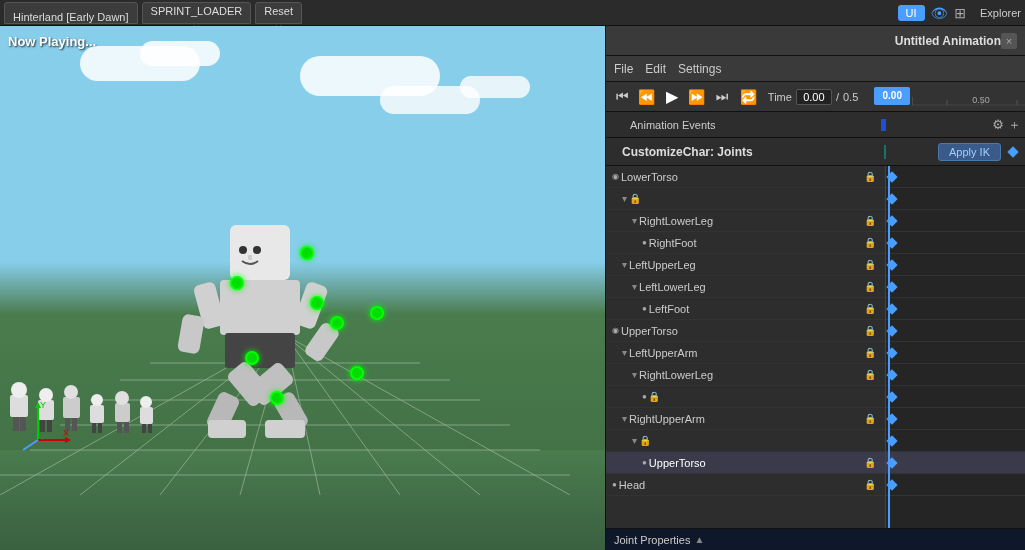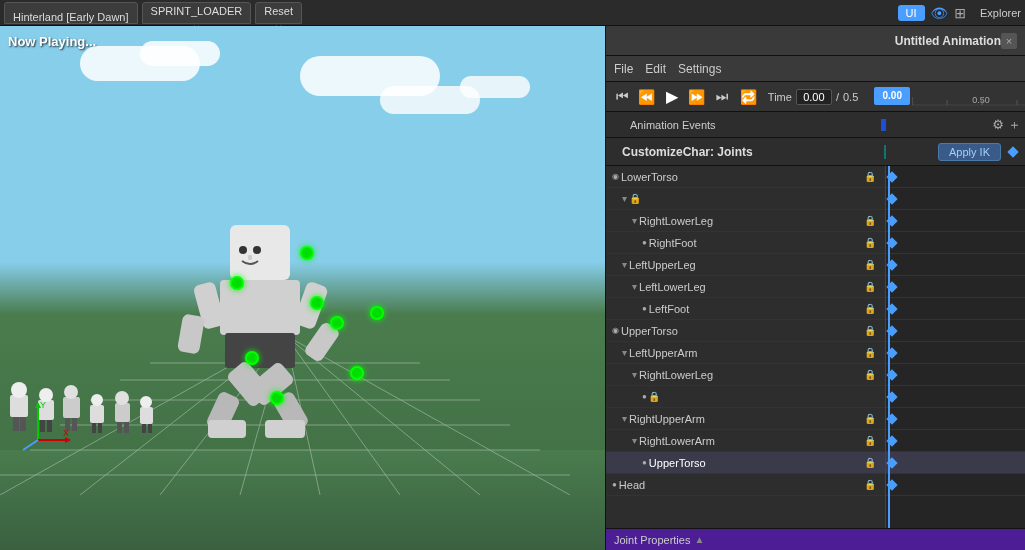--- a/index.html
+++ b/index.html
@@ -346,21 +346,21 @@
       bottom: 0;
       width: 2px;
       background: #4a9eff;
       left: 2px;
       z-index: 10;
     }
 
     
     .bottom-bar {
       height: 22px;
-      background: #4c1d95;
+      background: #0f172a;
       border-top: 1px solid #111;
       display: flex;
       align-items: center;
       padding: 0 8px;
       gap: 4px;
     }
     .bottom-bar-label {
       color: #ccc;
       font-size: 11px;
     }
@@ -699,21 +699,20 @@
           <div class="joint-row-inner" style="padding-left:16px;">
             <span class="expand-icon">▾</span>
             <span class="joint-name">RightUpperArm</span>
             <span class="lock-icon">🔒</span>
           </div>
         </div>
 
         <div class="joint-row">
           <div class="joint-row-inner" style="padding-left:26px;">
             <span class="expand-icon">▾</span>
-            <span class="joint-name">RightLowerArm</span>
             <span class="lock-icon">🔒</span>
           </div>
         </div>
 
         <div class="joint-row" style="background:#3a3a4a;">
           <div class="joint-row-inner" style="padding-left:36px;">
             <span class="circle-icon">●</span>
             <span class="joint-name" style="color:#fff;">UpperTorso</span>
             <span class="lock-icon">🔒</span>
           </div>

